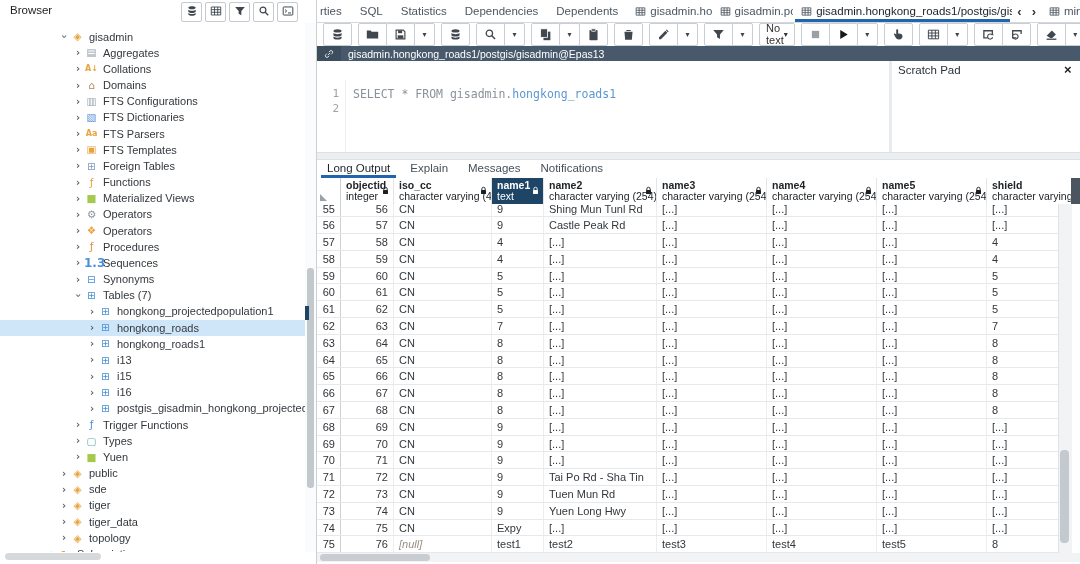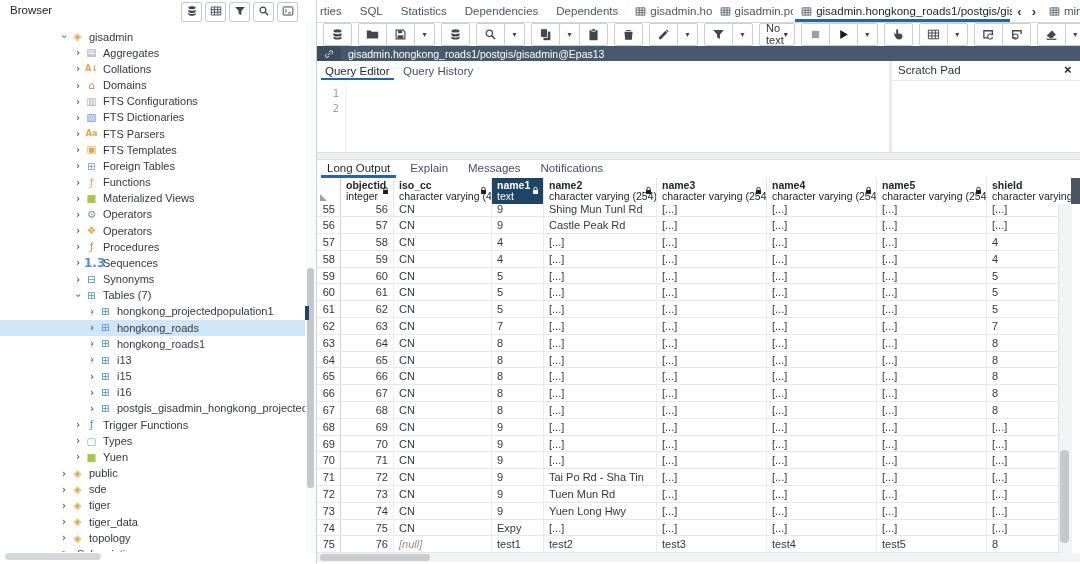--- a/index.html
+++ b/index.html
@@ -527,37 +527,30 @@
 
   <div id="connbar" class="abs">
     <div id="connicon">
         <svg viewBox="0 0 16 16" xmlns="http://www.w3.org/2000/svg">
           <path d="M6.2 9.8 9.8 6.2M4.6 7.4 2.9 9.1a2.5 2.5 0 0 0 3.6 3.6l1.7-1.7M11.4 8.6l1.7-1.7a2.5 2.5 0 0 0-3.6-3.6L7.8 5" fill="none" stroke="currentColor" stroke-width="1.5"></path>
         </svg>
       </div>
     <div id="connlabel">gisadmin.hongkong_roads1/postgis/gisadmin@Epas13</div>
   </div>
 
-  <div id="edtabs" class="abs">
-    <div class="edtab active abs" style="left:4px;">
-        <span>Query Editor</span>
-      </div>
-    <div class="edtab abs" style="left:82px;">
-        <span>Query History</span>
-      </div>
-  </div>
   <div id="scratchdiv" class="abs" style="left:889px;top:61px;"></div>
   <div id="scratchtitle" class="abs" style="left:898px;top:64px;font-size:11.5px;color:#2b3237;">Scratch Pad</div>
   <div id="scratchclose" class="abs" style="left:1064px;top:62px;font-size:13px;font-weight:bold;">×</div>
 
   <div id="editor" class="abs">
     <div class="gutter">
         <div class="lnum" style="top: 7px;">1</div>
         <div class="lnum" style="top: 22px;">2</div>
       </div>
+    <div id="code"><span class="tok-kw">SELECT * FROM </span><span class="tok-id">gisadmin</span><span class="tok-id">.</span><span class="tok-tbl">hongkong_roads1</span></div>
   </div>
 
   <div id="splitter" class="abs"></div>
   <div id="rtabs" class="abs">
       <div class="rtab active">Long Output</div>
       <div class="rtab">Explain</div>
       <div class="rtab">Messages</div>
       <div class="rtab">Notifications</div>
     </div>
 

